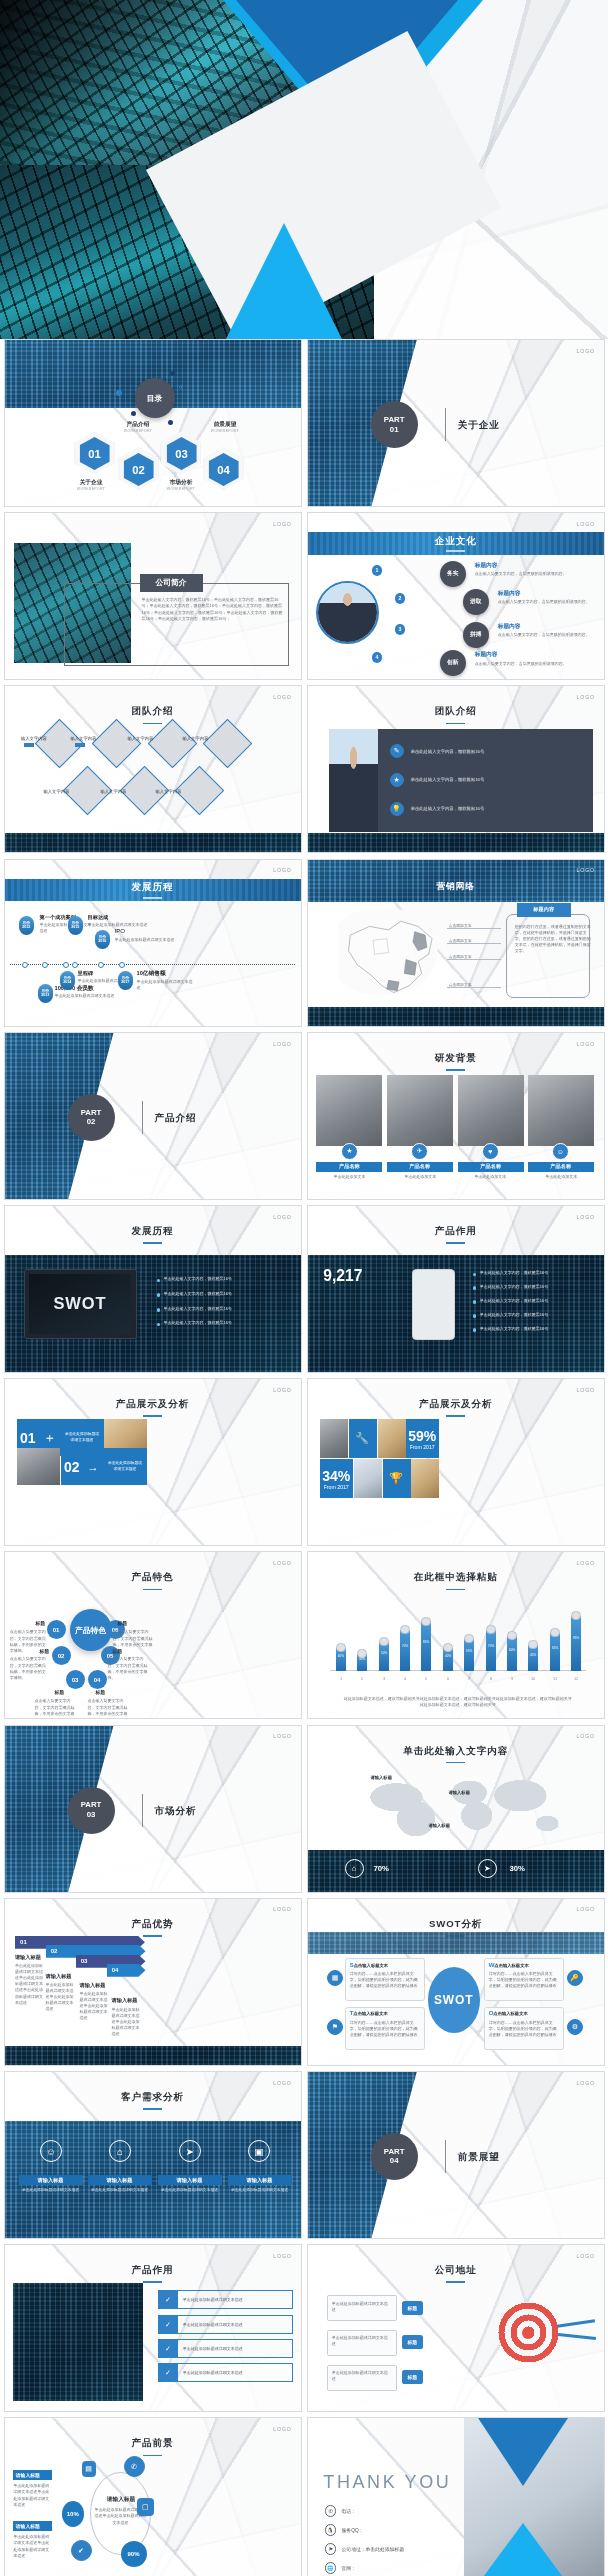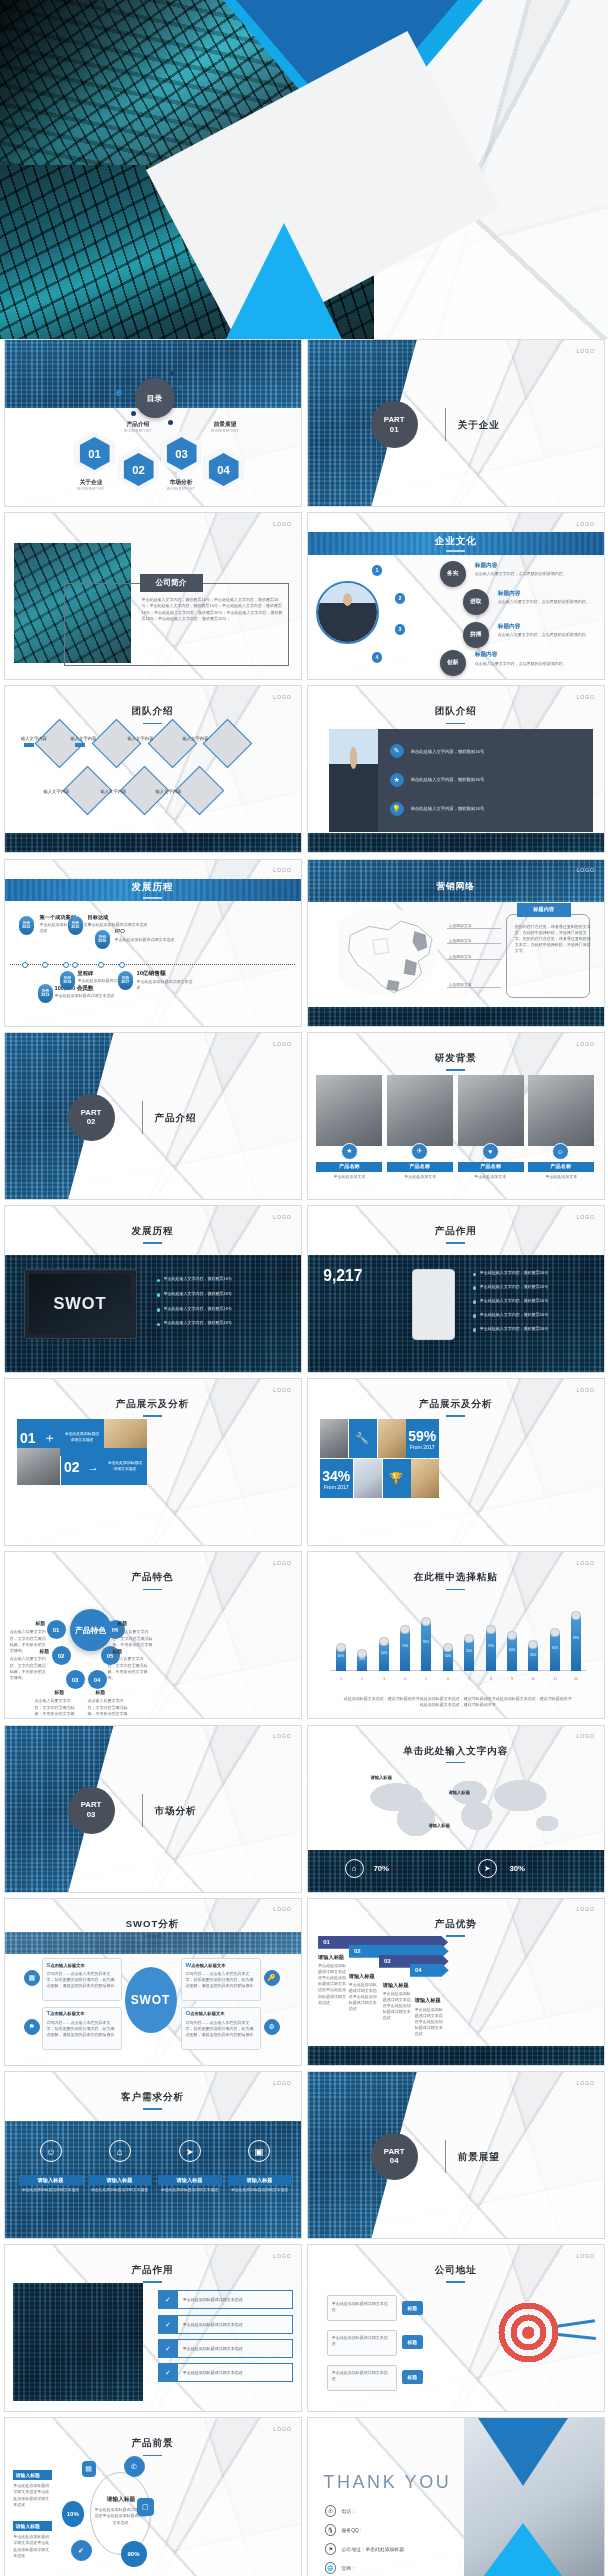--- a/index.html
+++ b/index.html
@@ -781,51 +781,20 @@
       <div class="pct-circle" style="left:64px;bottom:14px;width:19px;height:19px;border:none;font-size:7.8px">70%</div>
       <div class="roundicon" style="left:170px;bottom:14px;width:19px;height:19px;background:transparent;border:1.7px solid #fff;font-size:7.8px">➤</div>
       <div class="pct-circle" style="left:200px;bottom:14px;width:19px;height:19px;border:none;font-size:7.8px">30%</div>
     </div>
   </div>
 
   <div class="row">
     <div class="slide">
       <div class="poly"></div>
       <div class="logo">LOGO</div>
-      <div class="s-title">SWOT分析</div>
-      <div class="photo ph-city" style="left:0;right:0;top:33px;height:22px;opacity:.85"></div>
-
-      <div class="swot-center" style="left:120px;top:68px;width:52px;height:66px">
-          <span>SWOT</span>
-        </div>
-
-      <div class="swotbox" style="left:37px;top:59px;width:80px;height:43px"></div>
-      <div style="position:absolute;left:42px;top:63px;font-size:6px;font-weight:bold;color:#2f80c4"><span>S</span><span style="font-size:4.3px;color:#2a3138">点击输入标题文本</span></div>
-      <div class="tbox" style="left:42px;top:72px;width:70px">详写内容……点击输入本栏的具体文字，简明扼要的说明分项内容，此为概念图解，请根据您的具体内容酌情修改</div>
-      <div class="roundicon" style="left:19px;top:71px;width:16.5px;height:16.5px;font-size:7px">▦</div>
-
-      <div class="swotbox" style="left:176px;top:59px;width:80px;height:43px"></div>
-      <div style="position:absolute;left:181px;top:63px;font-size:6px;font-weight:bold;color:#2f80c4"><span>W</span><span style="font-size:4.3px;color:#2a3138">点击输入标题文本</span></div>
-      <div class="tbox" style="left:181px;top:72px;width:70px">详写内容……点击输入本栏的具体文字，简明扼要的说明分项内容，此为概念图解，请根据您的具体内容酌情修改</div>
-      <div class="roundicon" style="left:259px;top:71px;width:16.5px;height:16.5px;font-size:7px">🔑</div>
-
-      <div class="swotbox" style="left:37px;top:108px;width:80px;height:43px"></div>
-      <div style="position:absolute;left:42px;top:111px;font-size:6px;font-weight:bold;color:#2f80c4"><span>T</span><span style="font-size:4.3px;color:#2a3138">点击输入标题文本</span></div>
-      <div class="tbox" style="left:42px;top:121px;width:70px">详写内容……点击输入本栏的具体文字，简明扼要的说明分项内容，此为概念图解，请根据您的具体内容酌情修改</div>
-      <div class="roundicon" style="left:19px;top:120px;width:16.5px;height:16.5px;font-size:7px">⚑</div>
-
-      <div class="swotbox" style="left:176px;top:108px;width:80px;height:43px"></div>
-      <div style="position:absolute;left:181px;top:111px;font-size:6px;font-weight:bold;color:#2f80c4"><span>O</span><span style="font-size:4.3px;color:#2a3138">点击输入标题文本</span></div>
-      <div class="tbox" style="left:181px;top:121px;width:70px">详写内容……点击输入本栏的具体文字，简明扼要的说明分项内容，此为概念图解，请根据您的具体内容酌情修改</div>
-      <div class="roundicon" style="left:259px;top:120px;width:16.5px;height:16.5px;font-size:7px">⚙</div>
-    </div>
-
-    <div class="slide">
-      <div class="poly"></div>
-      <div class="logo">LOGO</div>
       <div class="s-title">产品优势</div>
       <div class="photo ph-citydark" style="left:0;right:0;bottom:0;height:19px"></div>
 
       <div class="arrowbar" style="left:10.4px;top:37px;width:130px;background:#3f4f8f">
           <span>01</span>
         </div>
       <div class="arrowbar" style="left:41px;top:46px;width:100px;background:#2380c9">
           <span>02</span>
         </div>
       <div class="arrowbar" style="left:71px;top:56px;width:70px;background:#3f4f8f">
@@ -837,20 +806,51 @@
 
       <div style="position:absolute;left:10.4px;top:55px;font-size:5.2px;font-weight:bold;color:#2a3138">请输入标题</div>
       <div class="tbox" style="left:10.4px;top:64px;width:28px">单击此处添加标题或详细文本描述单击此处添加标题或详细文本描述单击此处添加标题或详细文本描述</div>
       <div style="position:absolute;left:41px;top:74px;font-size:5.2px;font-weight:bold;color:#2a3138">请输入标题</div>
       <div class="tbox" style="left:41px;top:83px;width:28px">单击此处添加标题或详细文本描述单击此处添加标题或详细文本描述</div>
       <div style="position:absolute;left:75px;top:83px;font-size:5.2px;font-weight:bold;color:#2a3138">请输入标题</div>
       <div class="tbox" style="left:75px;top:92px;width:28px">单击此处添加标题或详细文本描述单击此处添加标题或详细文本描述</div>
       <div style="position:absolute;left:107px;top:98px;font-size:5.2px;font-weight:bold;color:#2a3138">请输入标题</div>
       <div class="tbox" style="left:107px;top:108px;width:28px">单击此处添加标题或详细文本描述单击此处添加标题或详细文本描述</div>
     </div>
+
+    <div class="slide">
+      <div class="poly"></div>
+      <div class="logo">LOGO</div>
+      <div class="s-title">SWOT分析</div>
+      <div class="photo ph-city" style="left:0;right:0;top:33px;height:22px;opacity:.85"></div>
+
+      <div class="swot-center" style="left:120px;top:68px;width:52px;height:66px">
+          <span>SWOT</span>
+        </div>
+
+      <div class="swotbox" style="left:37px;top:59px;width:80px;height:43px"></div>
+      <div style="position:absolute;left:42px;top:63px;font-size:6px;font-weight:bold;color:#2f80c4"><span>S</span><span style="font-size:4.3px;color:#2a3138">点击输入标题文本</span></div>
+      <div class="tbox" style="left:42px;top:72px;width:70px">详写内容……点击输入本栏的具体文字，简明扼要的说明分项内容，此为概念图解，请根据您的具体内容酌情修改</div>
+      <div class="roundicon" style="left:19px;top:71px;width:16.5px;height:16.5px;font-size:7px">▦</div>
+
+      <div class="swotbox" style="left:176px;top:59px;width:80px;height:43px"></div>
+      <div style="position:absolute;left:181px;top:63px;font-size:6px;font-weight:bold;color:#2f80c4"><span>W</span><span style="font-size:4.3px;color:#2a3138">点击输入标题文本</span></div>
+      <div class="tbox" style="left:181px;top:72px;width:70px">详写内容……点击输入本栏的具体文字，简明扼要的说明分项内容，此为概念图解，请根据您的具体内容酌情修改</div>
+      <div class="roundicon" style="left:259px;top:71px;width:16.5px;height:16.5px;font-size:7px">🔑</div>
+
+      <div class="swotbox" style="left:37px;top:108px;width:80px;height:43px"></div>
+      <div style="position:absolute;left:42px;top:111px;font-size:6px;font-weight:bold;color:#2f80c4"><span>T</span><span style="font-size:4.3px;color:#2a3138">点击输入标题文本</span></div>
+      <div class="tbox" style="left:42px;top:121px;width:70px">详写内容……点击输入本栏的具体文字，简明扼要的说明分项内容，此为概念图解，请根据您的具体内容酌情修改</div>
+      <div class="roundicon" style="left:19px;top:120px;width:16.5px;height:16.5px;font-size:7px">⚑</div>
+
+      <div class="swotbox" style="left:176px;top:108px;width:80px;height:43px"></div>
+      <div style="position:absolute;left:181px;top:111px;font-size:6px;font-weight:bold;color:#2f80c4"><span>O</span><span style="font-size:4.3px;color:#2a3138">点击输入标题文本</span></div>
+      <div class="tbox" style="left:181px;top:121px;width:70px">详写内容……点击输入本栏的具体文字，简明扼要的说明分项内容，此为概念图解，请根据您的具体内容酌情修改</div>
+      <div class="roundicon" style="left:259px;top:120px;width:16.5px;height:16.5px;font-size:7px">⚙</div>
+    </div>
   </div>
 
   <div class="row">
     <div class="slide">
       <div class="poly"></div>
       <div class="logo">LOGO</div>
       <div class="s-title">客户需求分析</div>
       <div class="photo ph-city" style="left:0;right:0;top:49px;bottom:0"></div>
       <div class="roundicon" style="left:35px;top:68px;width:22.6px;height:22.6px;background:transparent;border:1.7px solid #fff;font-size:9.6px">☺</div>
       <div class="roundicon" style="left:104px;top:68px;width:22.6px;height:22.6px;background:transparent;border:1.7px solid #fff;font-size:9.6px">⌂</div>

